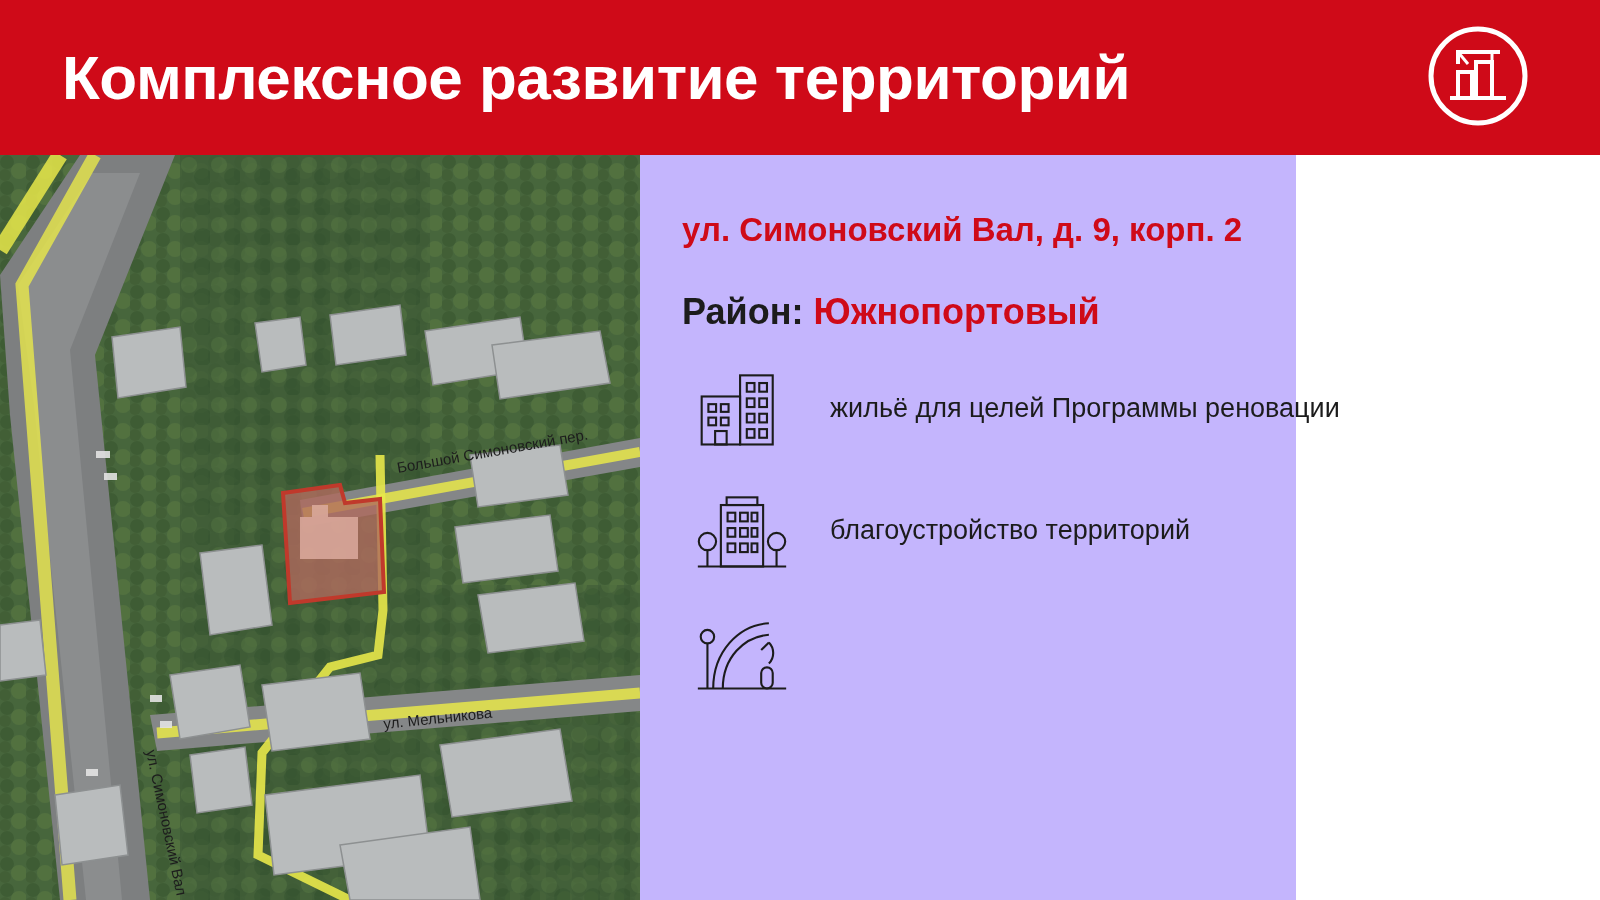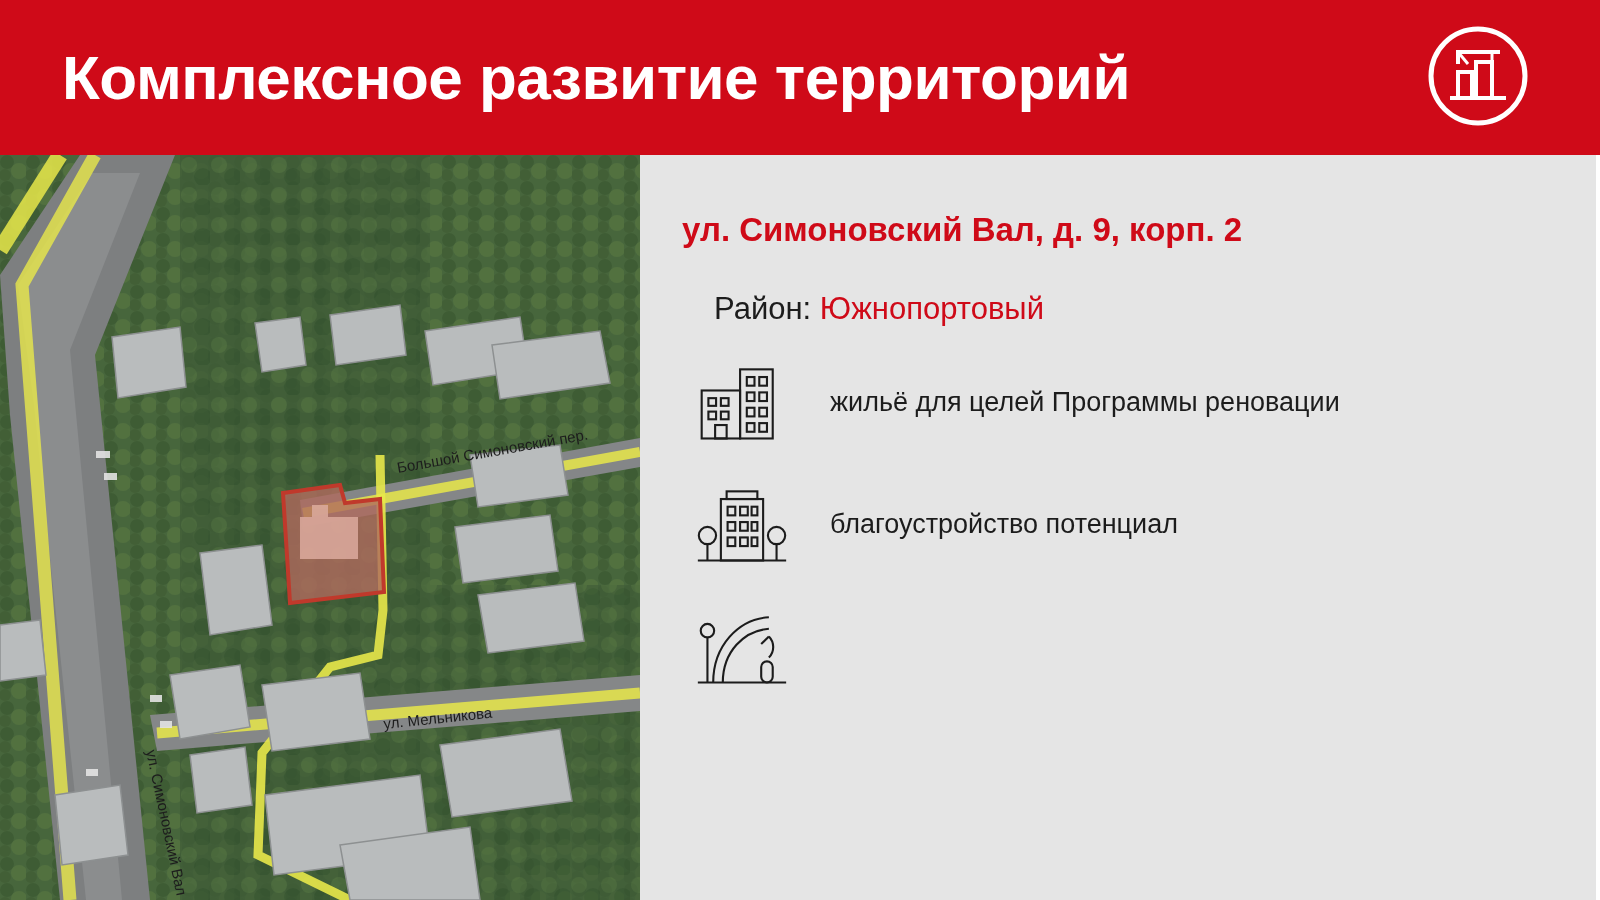--- a/index.html
+++ b/index.html
@@ -4,22 +4,22 @@
 <style>
   * { box-sizing: border-box; margin: 0; padding: 0; }
   html, body {
     width: 1600px; height: 900px;
     font-family: "Liberation Sans", sans-serif;
     background: #ffffff;
     overflow: hidden;
   }
   .slide {
     position: relative;
-    width: 1596px; height: 900px;
-    background: #e5e5e5;
+    width: 1296px; height: 900px;
+    background: #c4b5fd;
   }
 
   
   .header {
     position: absolute;
     left: 0; top: 0;
     width: 1600px; height: 155px;
     background: #cf0a18;
     display: flex;
     align-items: center;
@@ -57,24 +57,23 @@
     padding: 52px 40px 0 42px;
   }
   .addr {
     color: #cf0a18;
     font-size: 33px;
     font-weight: bold;
     line-height: 1.15;
   }
   .row-district {
     margin-top: 42px;
-    font-size: 31px;
-    font-weight: normal;
-    color: #1c1c1c;
-    margin-left: 32px;
+    font-size: 36px;
+    font-weight: bold;
+    color: #1c1c1c;
   }
   .row-district .val { color: #cf0a18; }
 
   .stats {
     margin-top: 40px;
     display: flex;
   }
   .stat-area { width: 286px; }
   .stat-label {
     font-size: 27px;
@@ -266,21 +265,21 @@
               <rect x="48" y="64" width="8" height="9"></rect>
               <rect x="60" y="64" width="6" height="9"></rect>
               <circle cx="14" cy="62" r="9"></circle>
               <line x1="14" y1="71" x2="14" y2="88"></line>
               <circle cx="86" cy="62" r="9"></circle>
               <line x1="86" y1="71" x2="86" y2="88"></line>
               <line x1="4" y1="88" x2="96" y2="88"></line>
             </g>
           </svg>
         </div>
-        <div class="plan-text">благоустройство потенциал</div>
+        <div class="plan-text">благоустройство территорий</div>
       </div>
 
       <div class="plan-item">
         <div class="plan-icon">
           <svg viewBox="0 0 100 100" width="96" height="96">
             <g fill="none" stroke="#1c1c1c" stroke-width="2.2">
               <path d="M20 88 C20 50 46 22 78 20"></path>
               <path d="M30 88 C30 56 52 34 78 32"></path>
               <circle cx="14" cy="34" r="7"></circle>
               <line x1="14" y1="41" x2="14" y2="88"></line>

